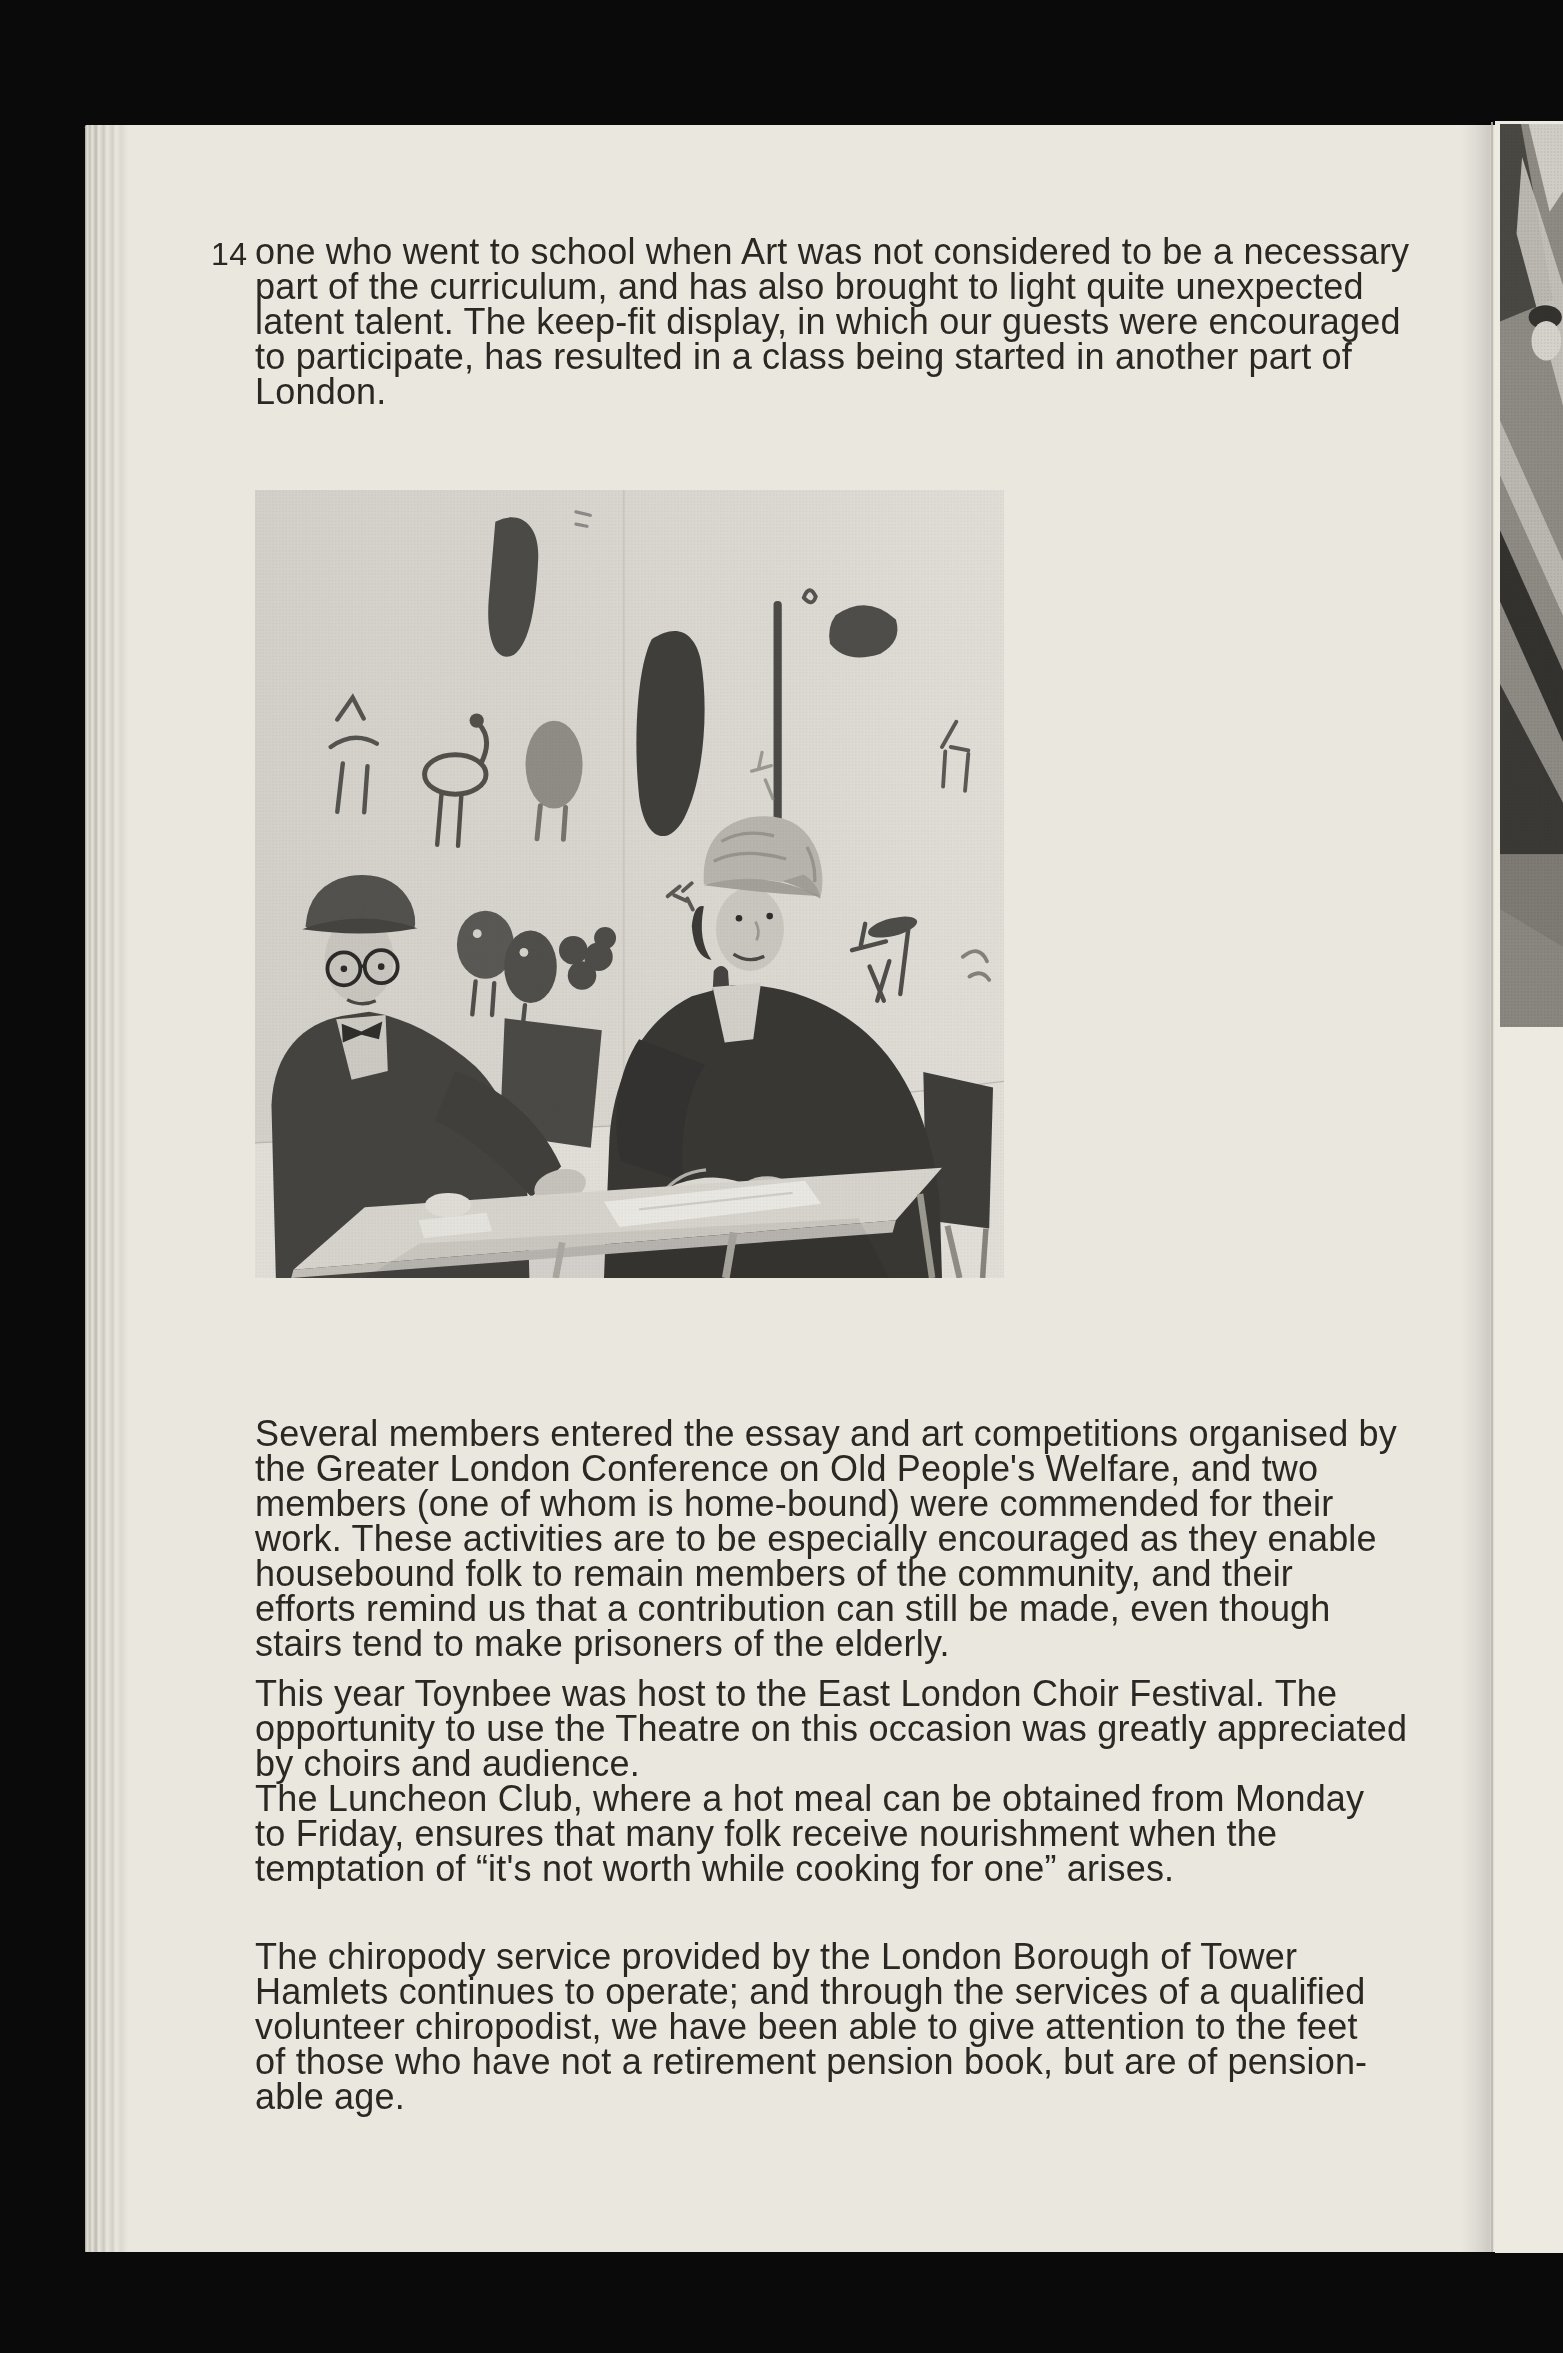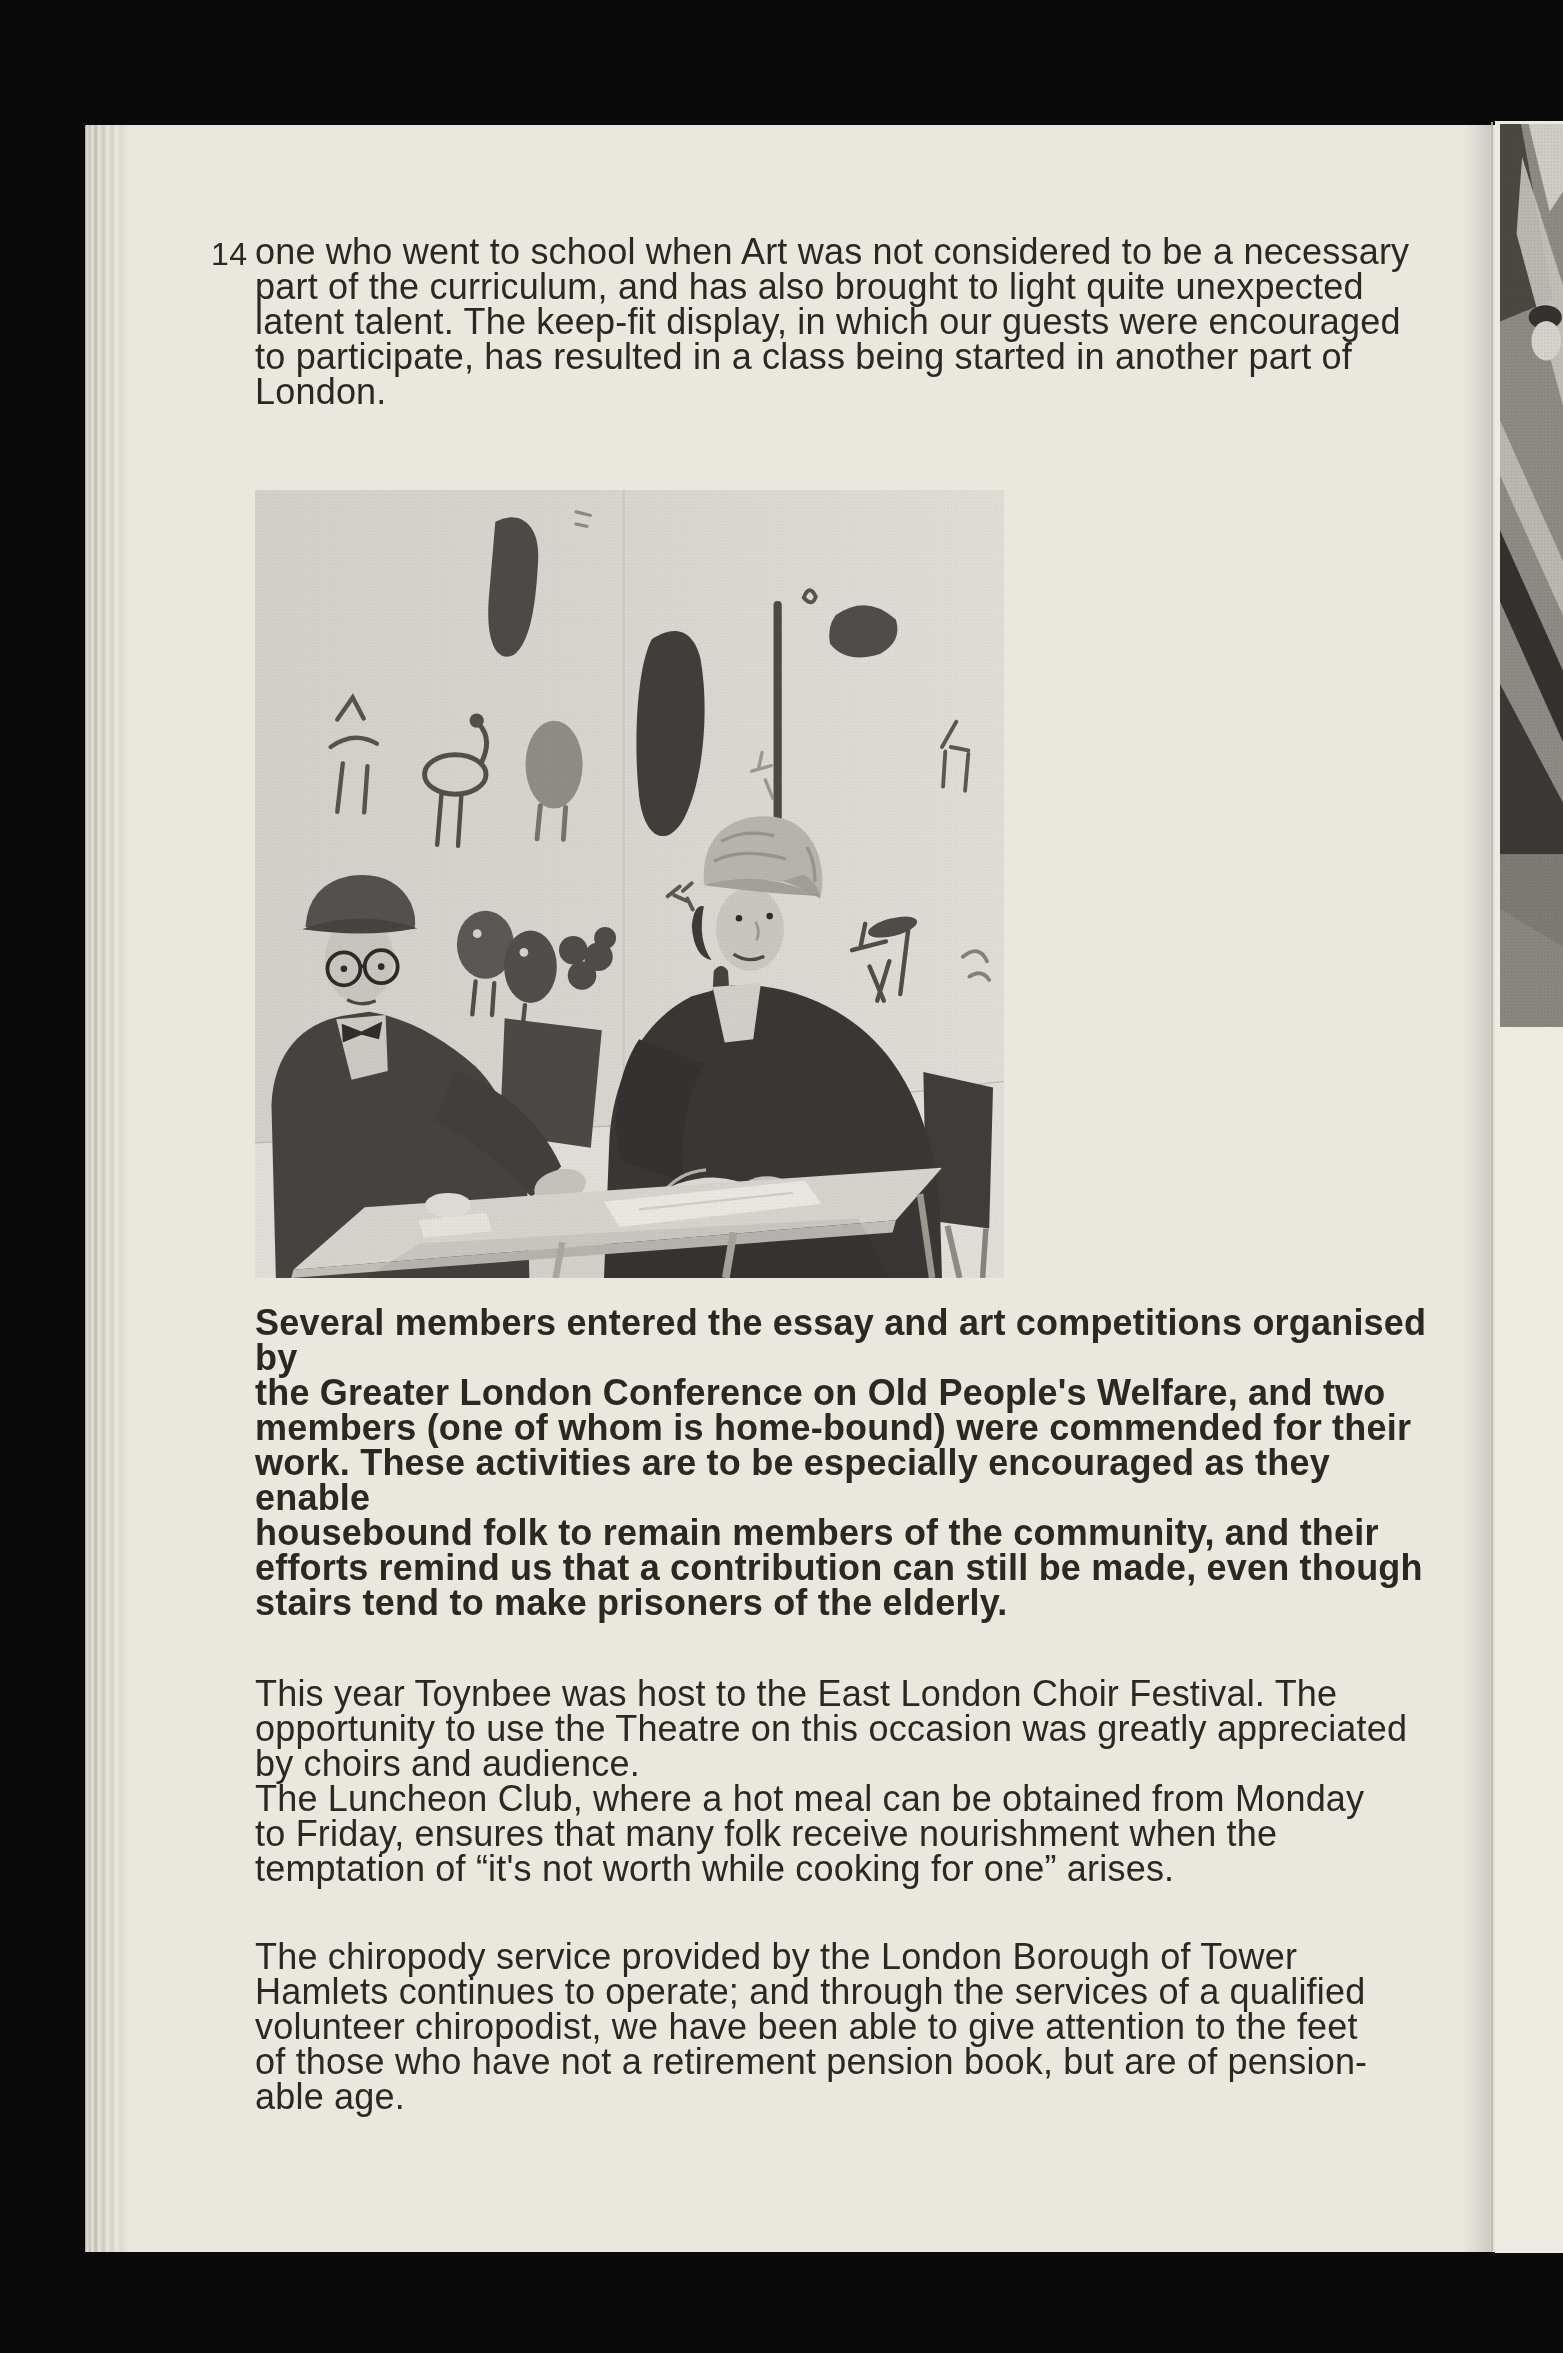--- a/index.html
+++ b/index.html
@@ -46,21 +46,21 @@
     font-size:32px;line-height:27.4px;color:var(--ink,#2b2824);
     letter-spacing:0.5px;
     margin-left:20px;
   }
   .para{
     position:absolute;left:255px;width:1180px;margin:0;
     font-size:36px;line-height:35px;color:var(--ink,#2b2824);
     letter-spacing:0.2px;white-space:pre-line;
   }
   .p1{top:234px;}
-  .p2{top:1305px;font-weight:bold;}
+  .p2{top:1416px;}
   .p3{top:1676px;}
   .p4{top:1781px;}
   .p5{top:1933px;margin-top:6px;}
   
   .photo{
     position:absolute;left:255px;top:490px;width:749px;height:788px;
     margin:0;background:var(--photo-bg,#d9d6d0);
   }
   .photo svg{display:block;width:100%;height:100%;}
   .right-photo svg{display:block;width:100%;height:100%;}

